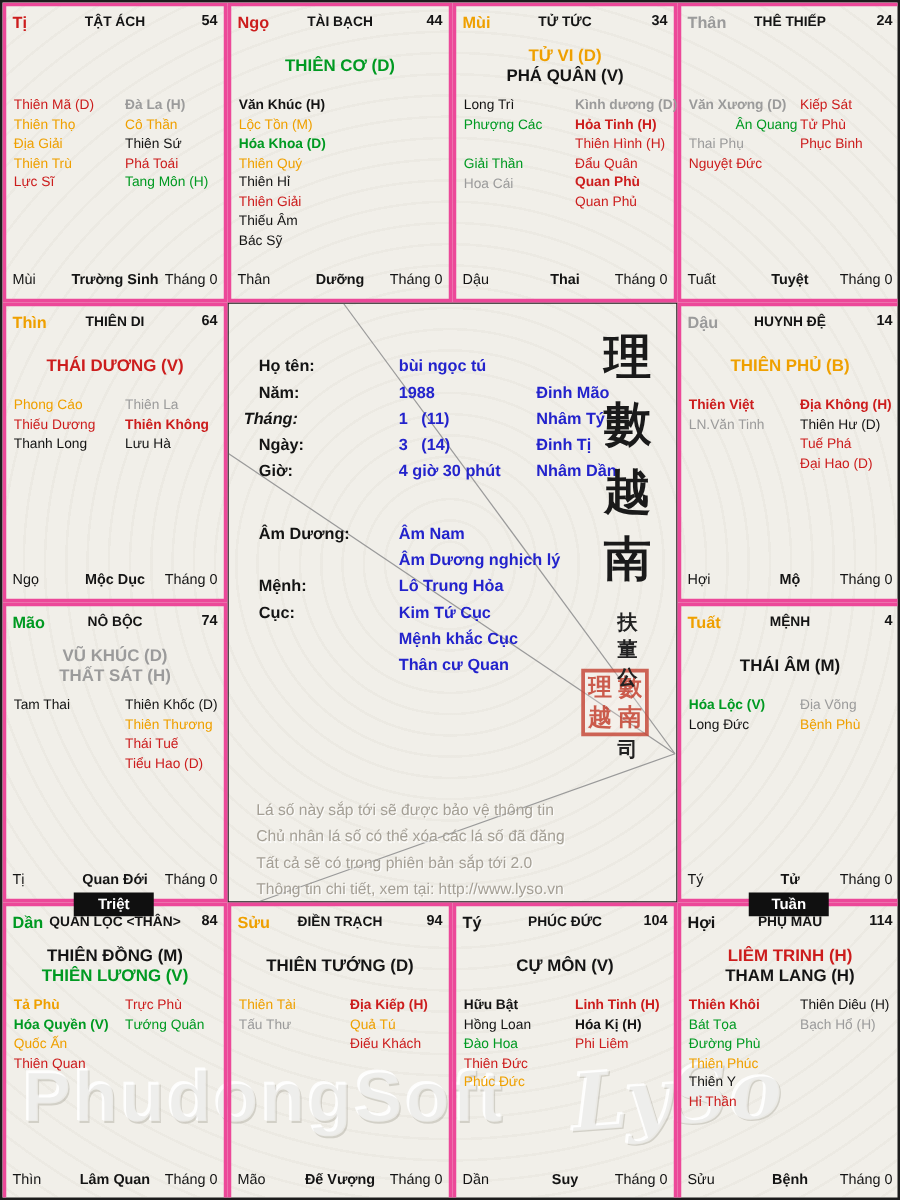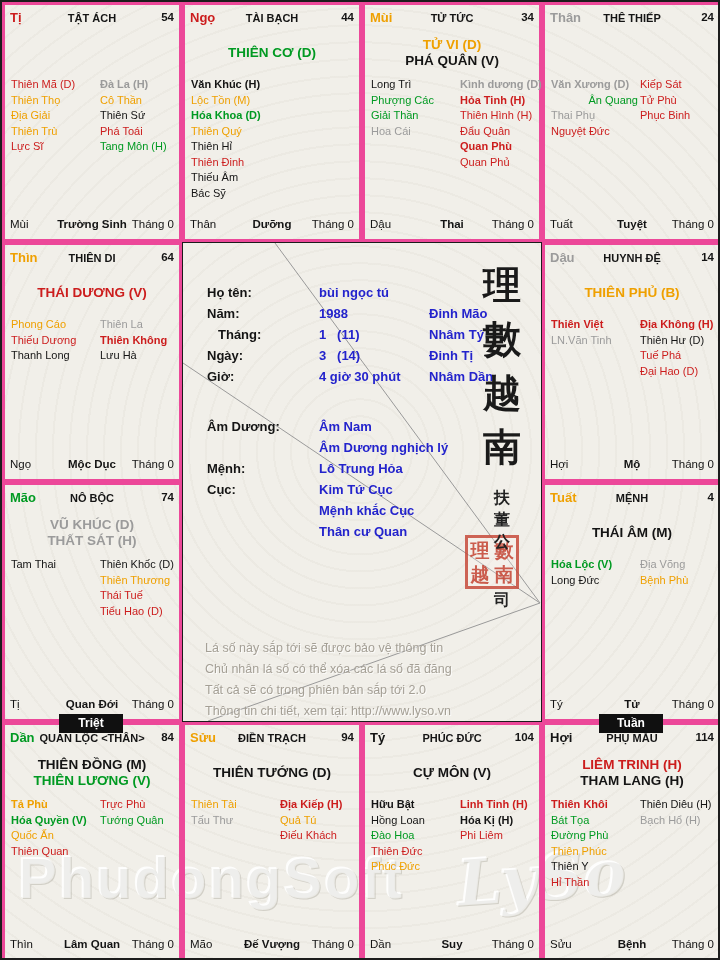--- a/index.html
+++ b/index.html
@@ -72,21 +72,21 @@
         <span>理</span>
         <span>數</span>
         <span>越</span>
         <span>南</span>
       </div>
   <span class="clabel" style="left: 24px; top: 42px;">Họ tên:</span>
       <span class="cvalue" style="left: 105px; top: 42px;">bùi ngọc tú</span>
       <span class="clabel" style="left: 24px; top: 63px;">Năm:</span>
       <span class="cvalue" style="left: 105px; top: 63px;">1988</span>
       <span class="cvalue" style="left: 215px; top: 63px;">Đinh Mão</span>
-      <span class="clabel" style="left: 35px; top: 84px;">Tháng:</span>
+      <span class="clabel" style="left: 12px; top: 84px; font-style: italic;">Tháng:</span>
       <span class="cvalue" style="left: 105px; top: 84px;">1   (11)</span>
       <span class="cvalue" style="left: 215px; top: 84px;">Nhâm Tý</span>
       <span class="clabel" style="left: 24px; top: 105px;">Ngày:</span>
       <span class="cvalue" style="left: 105px; top: 105px;">3   (14)</span>
       <span class="cvalue" style="left: 215px; top: 105px;">Đinh Tị</span>
       <span class="clabel" style="left: 24px; top: 126px;">Giờ:</span>
       <span class="cvalue" style="left: 105px; top: 126px;">4 giờ 30 phút</span>
       <span class="cvalue" style="left: 215px; top: 126px;">Nhâm Dần</span>
       <span class="clabel" style="left: 24px; top: 176px;">Âm Dương:</span>
       <span class="cvalue" style="left: 105px; top: 176px;">Âm Nam</span>
@@ -145,21 +145,21 @@
       </div>
       <div class="mains">
         <div class="main" style="color: rgb(0, 154, 34);">THIÊN CƠ (D)</div>
       </div>
       <div class="colL">
         <div class="star b" style="color: rgb(20, 20, 20);">Văn Khúc (H)</div>
         <div class="star" style="color: rgb(239, 160, 0);">Lộc Tồn (M)</div>
         <div class="star b" style="color: rgb(0, 154, 34);">Hóa Khoa (D)</div>
         <div class="star" style="color: rgb(239, 160, 0);">Thiên Quý</div>
         <div class="star" style="color: rgb(20, 20, 20);">Thiên Hỉ</div>
-        <div class="star" style="color: rgb(204, 29, 29);">Thiên Đinh</div>
+        <div class="star" style="color: rgb(204, 29, 29);">Thiên Giải</div>
         <div class="star" style="color: rgb(20, 20, 20);">Thiếu Âm</div>
         <div class="star" style="color: rgb(20, 20, 20);">Bác Sỹ</div>
       </div>
       <div class="colR"></div>
       <div class="cfoot">
         <span class="fbranch">Thân</span>
         <span class="fstage">Dưỡng</span>
         <span class="fmonth">Tháng 0</span>
       </div>
     </div>
@@ -169,21 +169,21 @@
         <span class="palace">TỬ TỨC</span>
         <span class="num">34</span>
       </div>
       <div class="mains">
         <div class="main" style="color: rgb(239, 160, 0);">TỬ VI (D)</div>
         <div class="main" style="color: rgb(20, 20, 20);">PHÁ QUÂN (V)</div>
       </div>
       <div class="colL">
         <div class="star" style="color: rgb(20, 20, 20);">Long Trì</div>
         <div class="star" style="color: rgb(0, 154, 34);">Phượng Các</div>
-        <div class="star" style="color: rgb(0, 154, 34);">Giải Thần</div>
+        <div class="star" style="color: rgb(0, 154, 34); margin-top: 16px;">Giải Thần</div>
         <div class="star" style="color: rgb(155, 155, 155);">Hoa Cái</div>
       </div>
       <div class="colR">
         <div class="star b" style="color: rgb(155, 155, 155);">Kình dương (D)</div>
         <div class="star b" style="color: rgb(204, 29, 29);">Hỏa Tinh (H)</div>
         <div class="star" style="color: rgb(204, 29, 29);">Thiên Hình (H)</div>
         <div class="star" style="color: rgb(204, 29, 29);">Đẩu Quân</div>
         <div class="star" style="color: rgb(204, 29, 29); font-weight: bold;">Quan Phù</div>
         <div class="star" style="color: rgb(204, 29, 29);">Quan Phủ</div>
       </div>

